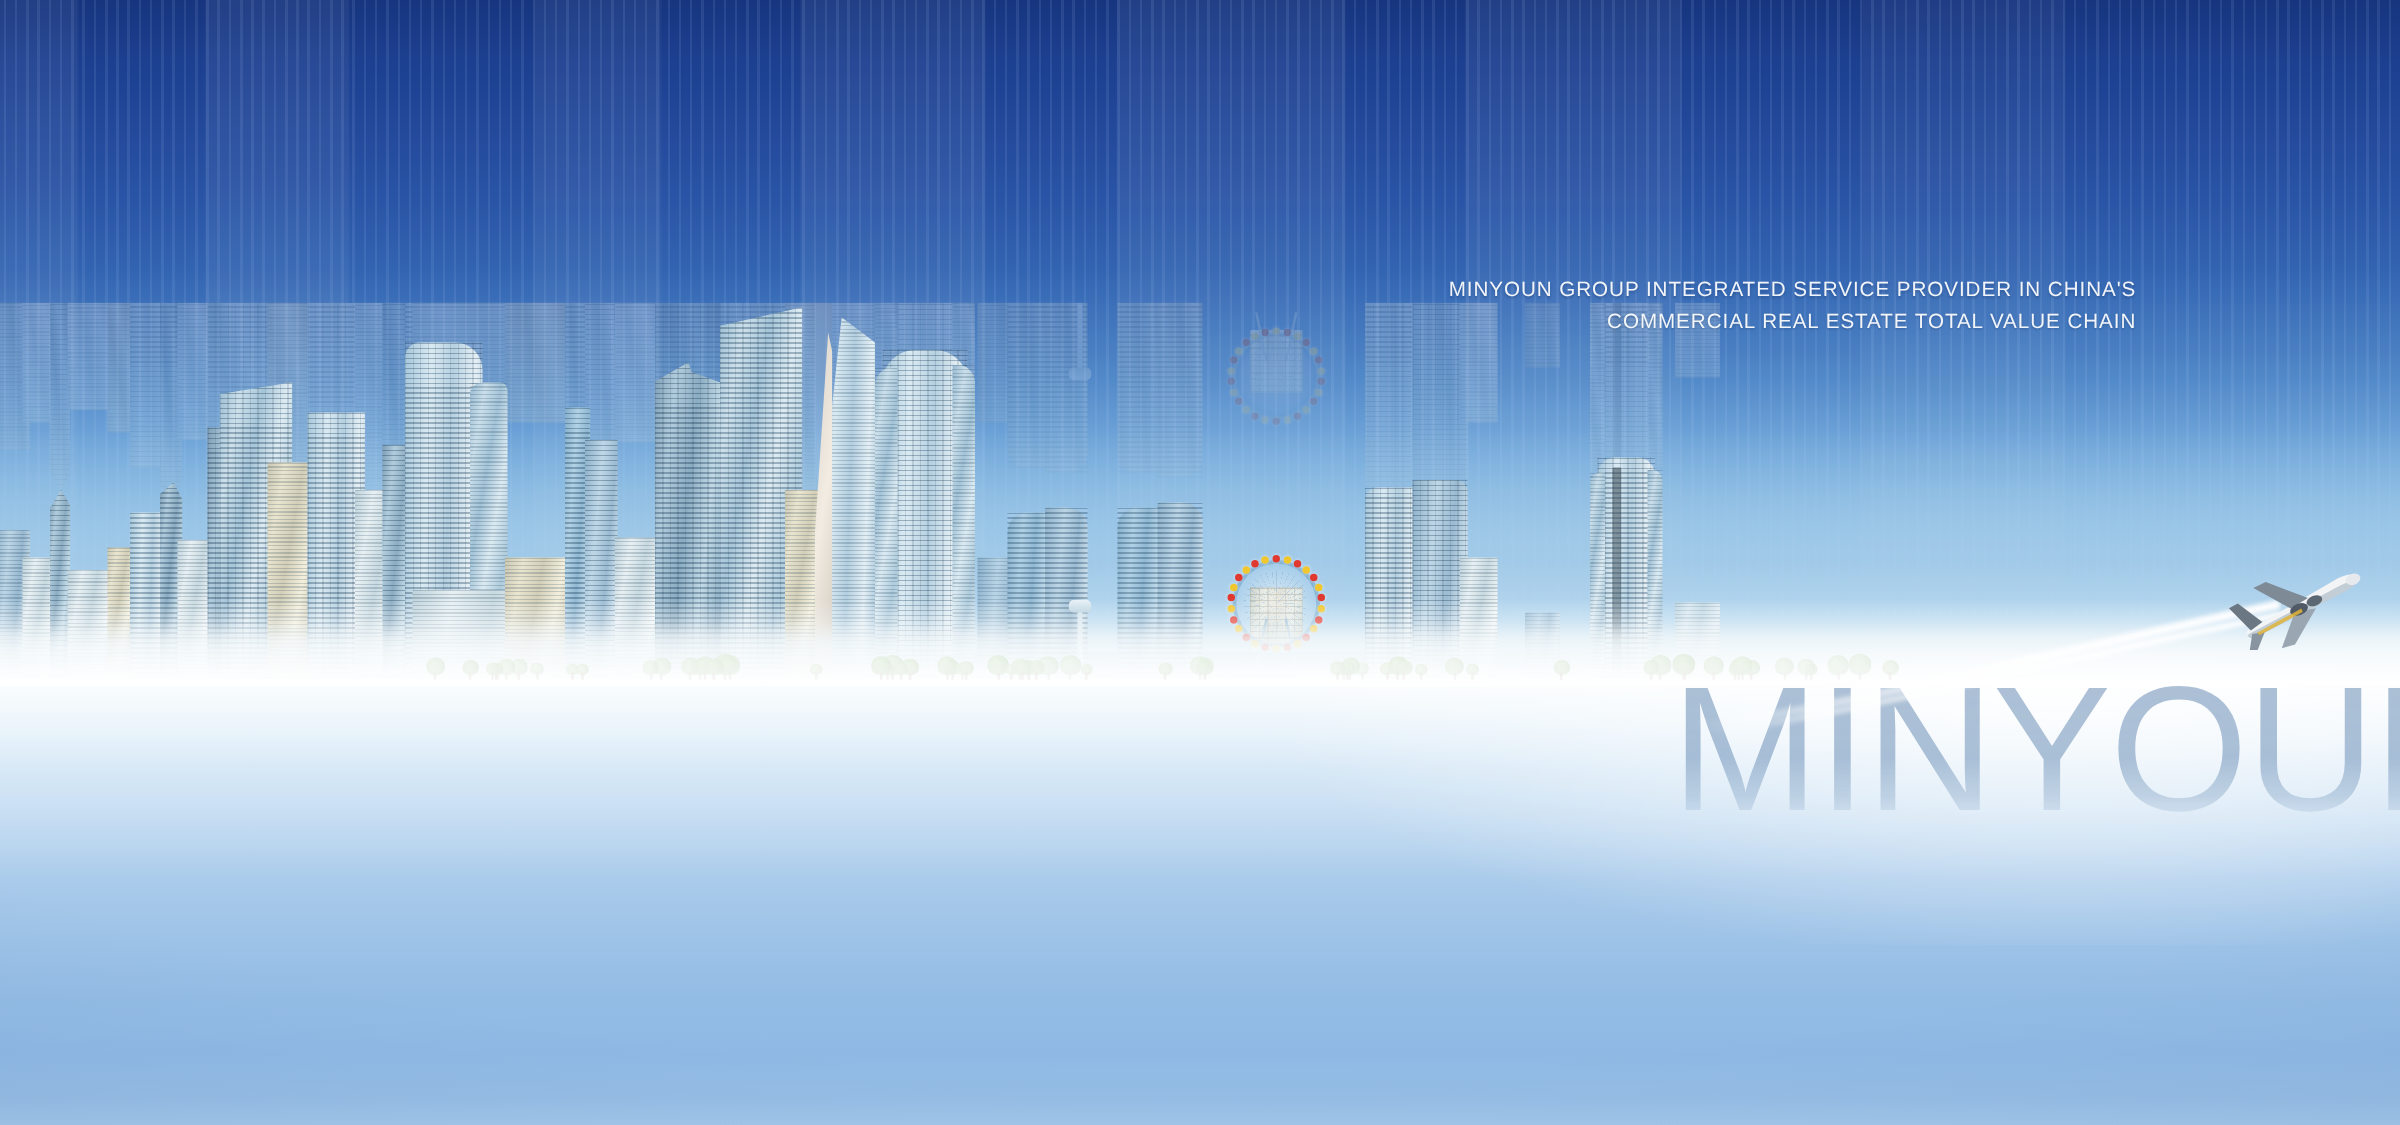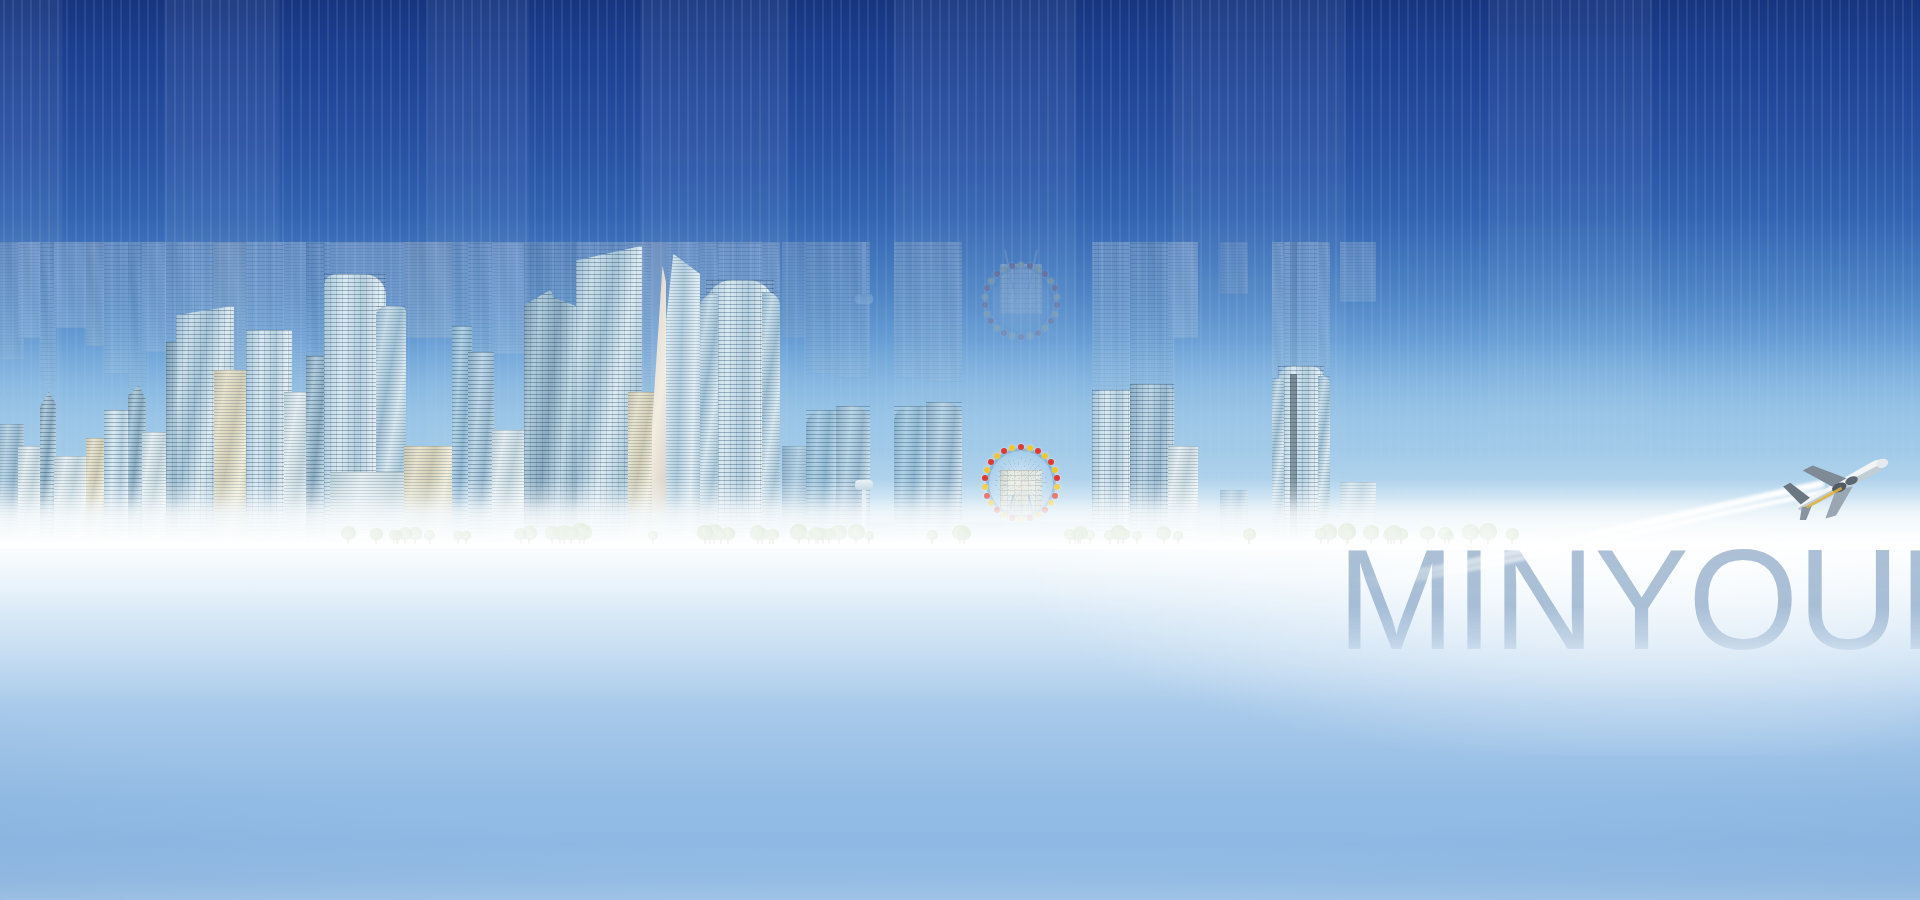--- a/index.html
+++ b/index.html
@@ -686,16 +686,20 @@
 
         <ellipse cx="58" cy="39" rx="7.5" ry="4.6" fill="#4f5a66"></ellipse>
         <ellipse cx="72" cy="37" rx="6.5" ry="4.0" fill="#5b6772"></ellipse>
 
         <path d="M20,44.5 L60,39 L60,42 L21,47 Z" fill="#e0b43a" opacity=".85"></path>
       </g>
     </svg>
   </div>
 
   <div class="headline-block">
+    <p class="subline">
+      <span>MINYOUN GROUP INTEGRATED SERVICE PROVIDER IN CHINA'S</span>
+      <span>COMMERCIAL REAL ESTATE TOTAL VALUE CHAIN</span>
+    </p>
   </div>
 
   <div class="vignette"></div>
 </div>
 
 </body></html>

